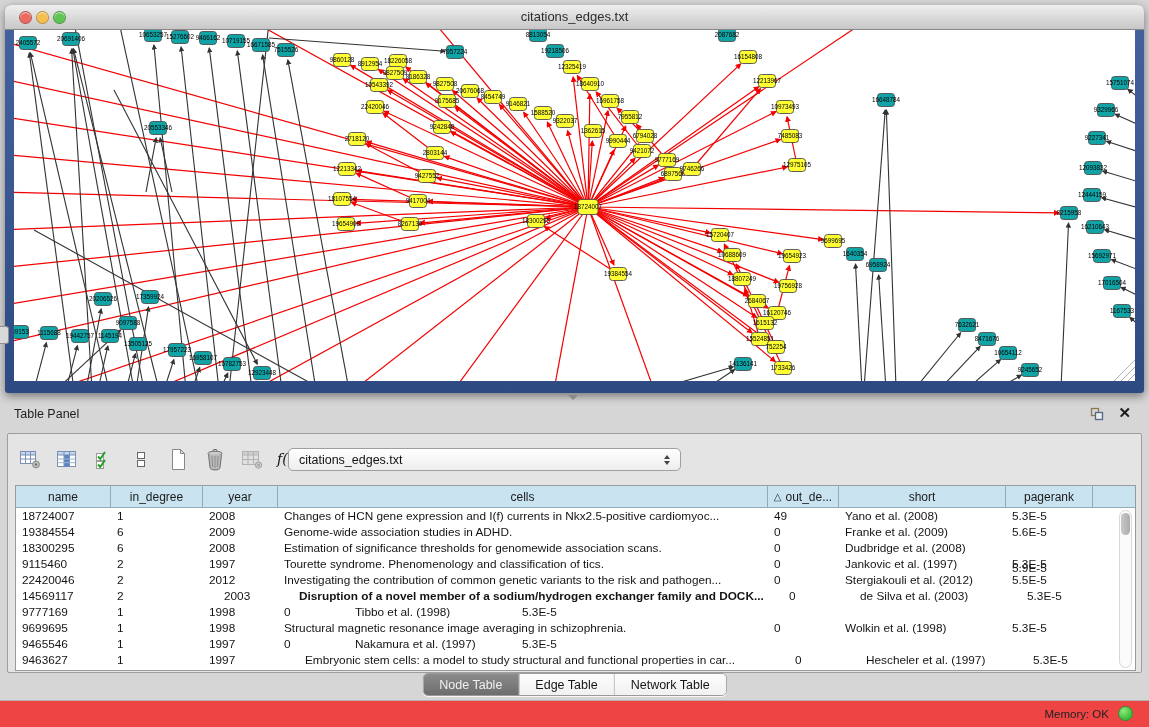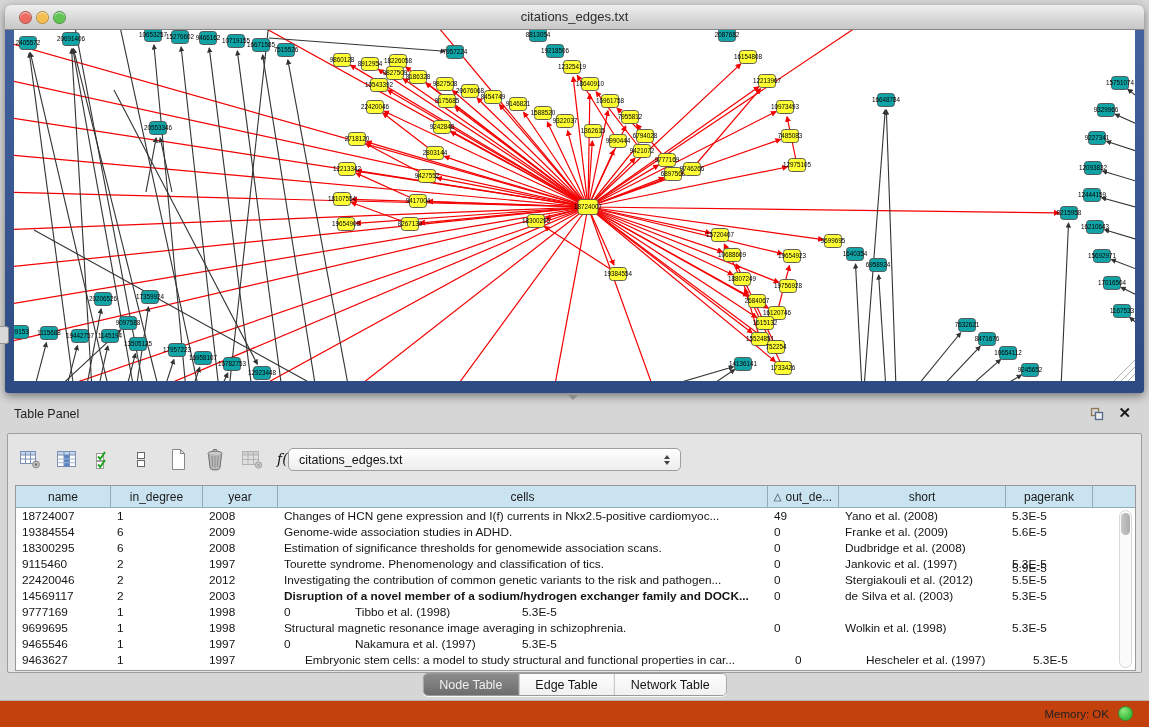--- a/index.html
+++ b/index.html
@@ -78,21 +78,21 @@
   .segmented { position:absolute; left:50%; transform:translateX(-50%); top:0; height:23px;
     display:flex; border:1px solid #9a9a9a; border-radius:5px; overflow:hidden;
     box-shadow:0 1px 0 rgba(255,255,255,.8); background:#fdfdfd; }
   .seg { padding:0 16px; font-size:12.5px; display:flex; align-items:center;
     color:#161616; border-right:1px solid #b5b5b5; background:linear-gradient(#fdfdfd,#f1f1f1); }
   .seg:last-child { border-right:none; }
   .seg.active { background:linear-gradient(#8b8b8b,#6d6d6d); color:#f0f0f0; }
 
   
   .status-bar { position:absolute; left:0; top:700px; width:1149px; height:27px;
-    border-top:1px solid #b2b2b2; background:#c2410c; }
+    border-top:1px solid #b2b2b2; background:#ef4444; }
   .memory-label { position:absolute; right:40px; top:7px; font-size:11.5px; color:#222; }
   .memory-dot { position:absolute; right:16px; top:5px; width:15px; height:15px; border-radius:50%;
     background:radial-gradient(circle at 35% 30%, #8ee87f, var(--dot-color,#3fbf3f) 65%);
     border:1px solid #2f8f2f; }
 </style>
 </head>
 <body>
 
 <div class="net-window">
   <div class="titlebar">
@@ -610,21 +610,21 @@
           <div class="td" style="width: 92px;">2</div>
           <div class="td" style="width: 75px;">2012</div>
           <div class="td" style="width: 490px;">Investigating the contribution of common genetic variants to the risk and pathogen...</div>
           <div class="td" style="width: 71px;">0</div>
           <div class="td" style="width: 167px;">Stergiakouli et al. (2012)</div>
           <div class="td" style="width: 87px;">5.5E-5</div>
         </div>
         <div class="trow">
           <div class="td" style="width: 95px;">14569117</div>
           <div class="td" style="width: 92px;">2</div>
-          <div class="td" style="width: 75px;">2003</div>
+          <div class="td" style="width: 75px; margin-left: 15px;">2003</div>
           <div class="td" style="width: 490px; font-weight: bold;">Disruption of a novel member of a sodium/hydrogen exchanger family and DOCK...</div>
           <div class="td" style="width: 71px;">0</div>
           <div class="td" style="width: 167px;">de Silva et al. (2003)</div>
           <div class="td" style="width: 87px;">5.3E-5</div>
         </div>
         <div class="trow">
           <div class="td" style="width: 95px;">9777169</div>
           <div class="td" style="width: 92px;">1</div>
           <div class="td" style="width: 75px;">1998</div>
           <div class="td" style="width: 71px;">0</div>

